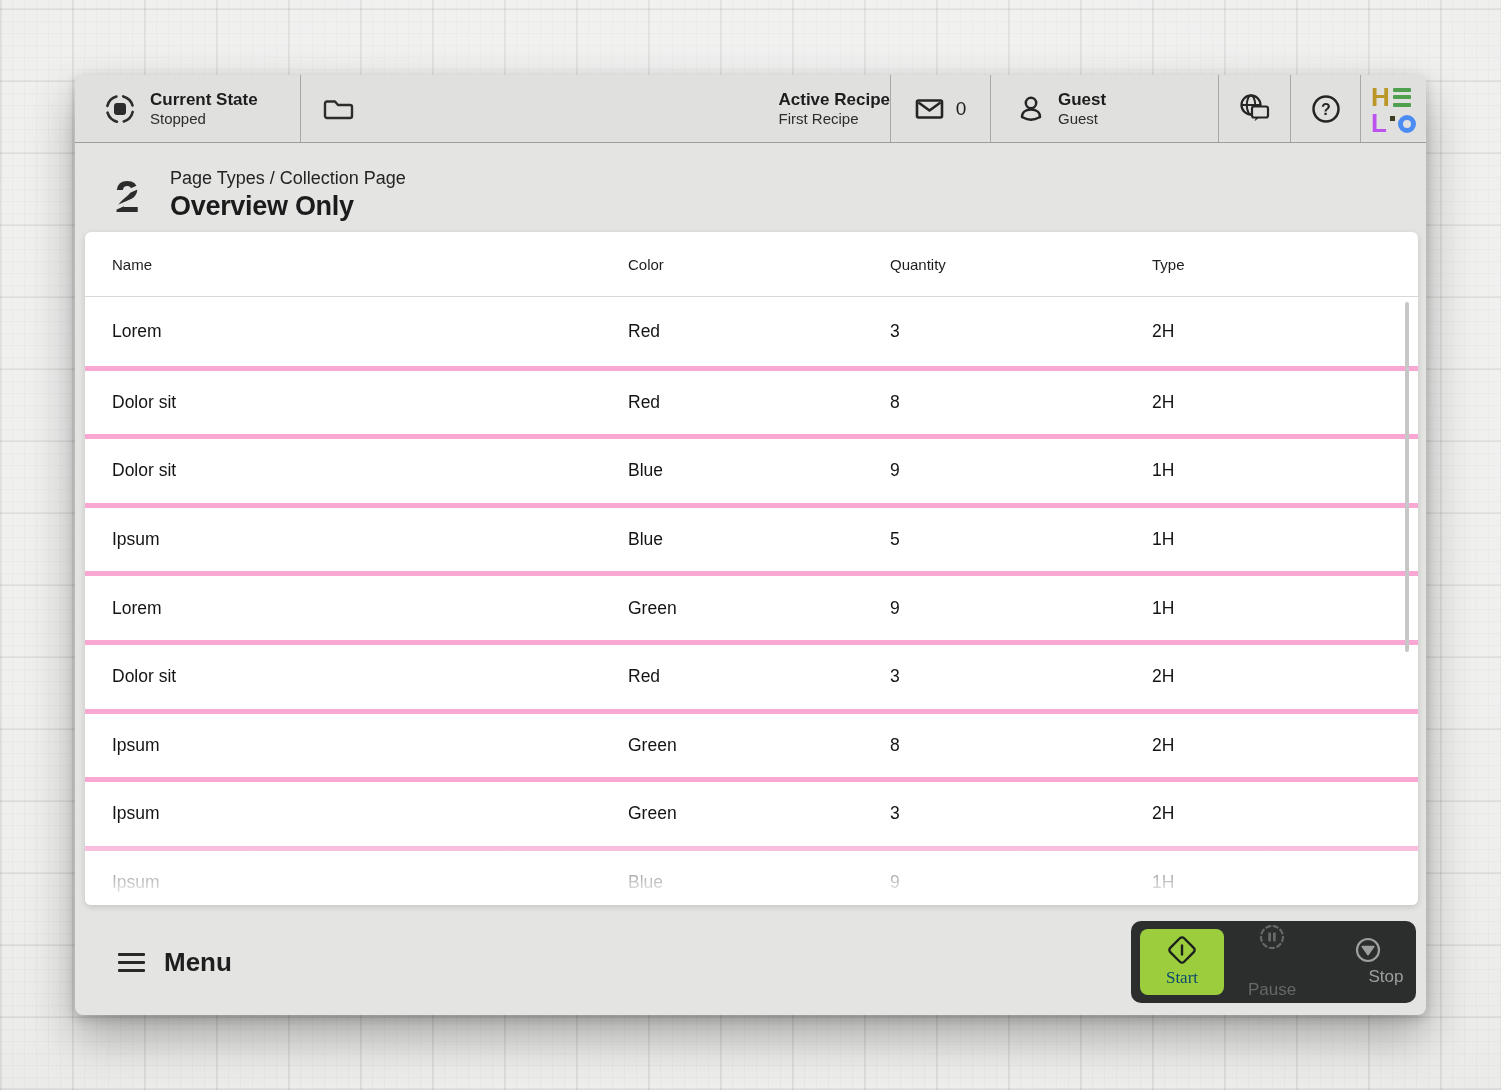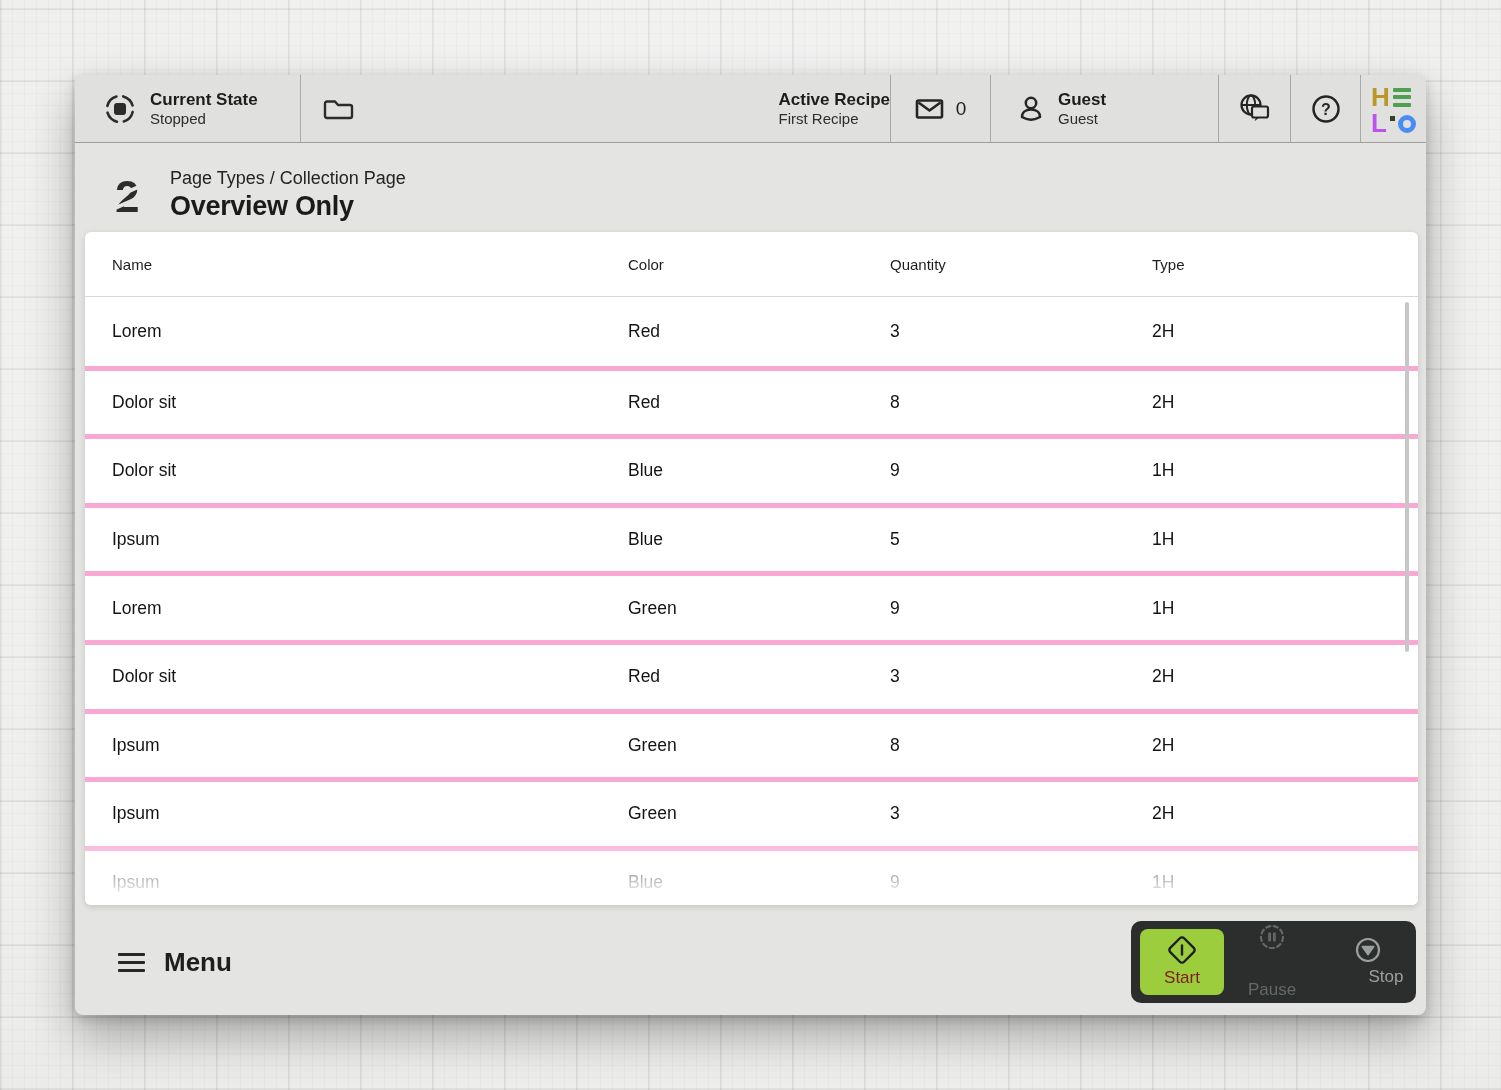--- a/index.html
+++ b/index.html
@@ -96,21 +96,21 @@
   .menu-label{ font-size:26px; font-weight:600; color:#1d1e1d; }
 
   .ctrl-panel{
     position:absolute; right:10px; bottom:12px; width:285px; height:82px;
     background:#2b2e2d; border-radius:10px; display:flex; align-items:center; padding:8px 0 8px 9px;
   }
   .ctrl-btn{ display:flex; flex-direction:column; align-items:center; justify-content:center; gap:3px; }
   .btn-start{
     width:84px; height:66px; background:#9ccd3d; border-radius:8px; flex:none;
   }
-  .btn-start .ctrl-label{ color:#7f1d1d; }
+  .btn-start .ctrl-label{ color:#0c4a6e;font-family:Liberation Serif, serif; }
   .btn-pause, .btn-stop{ flex:1; height:66px; }
   .ctrl-label{ font-size:17px; font-weight:500; line-height:1.2; }
   .btn-pause .ctrl-label{ color:#646866;margin-top:26px; }
   .btn-stop  .ctrl-label{ color:#9ba09d;margin-left:36px; }
 </style>
 </head>
 <body>
 
 <div class="window">
 

